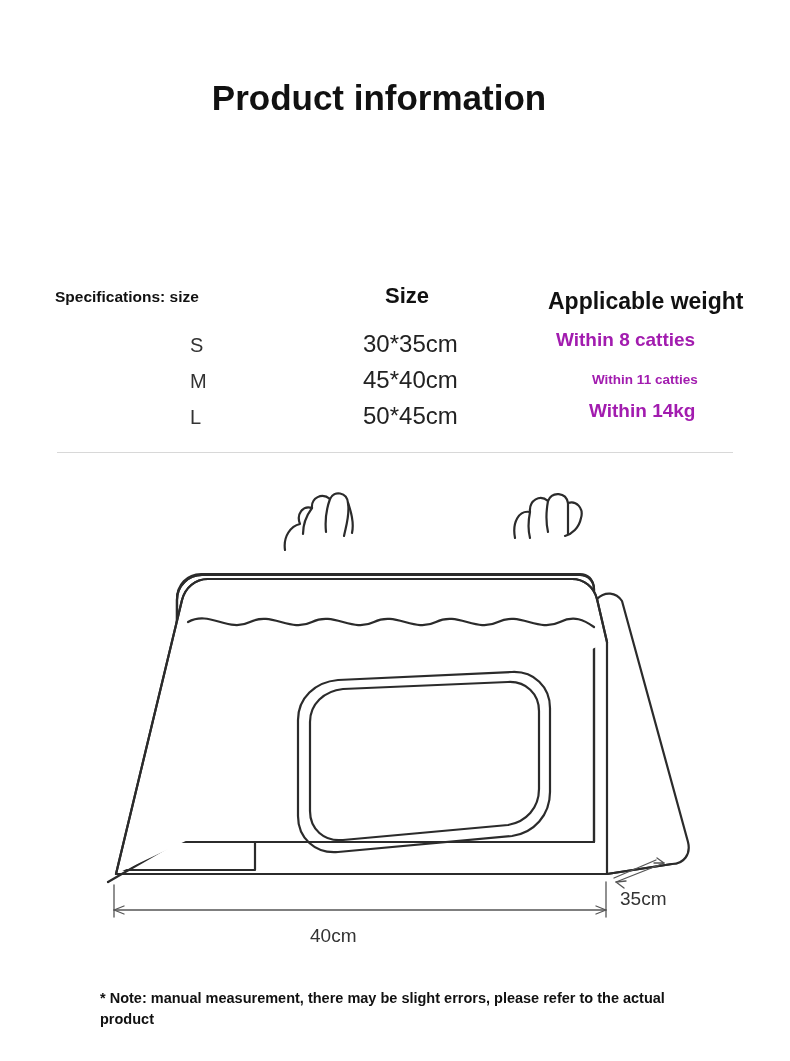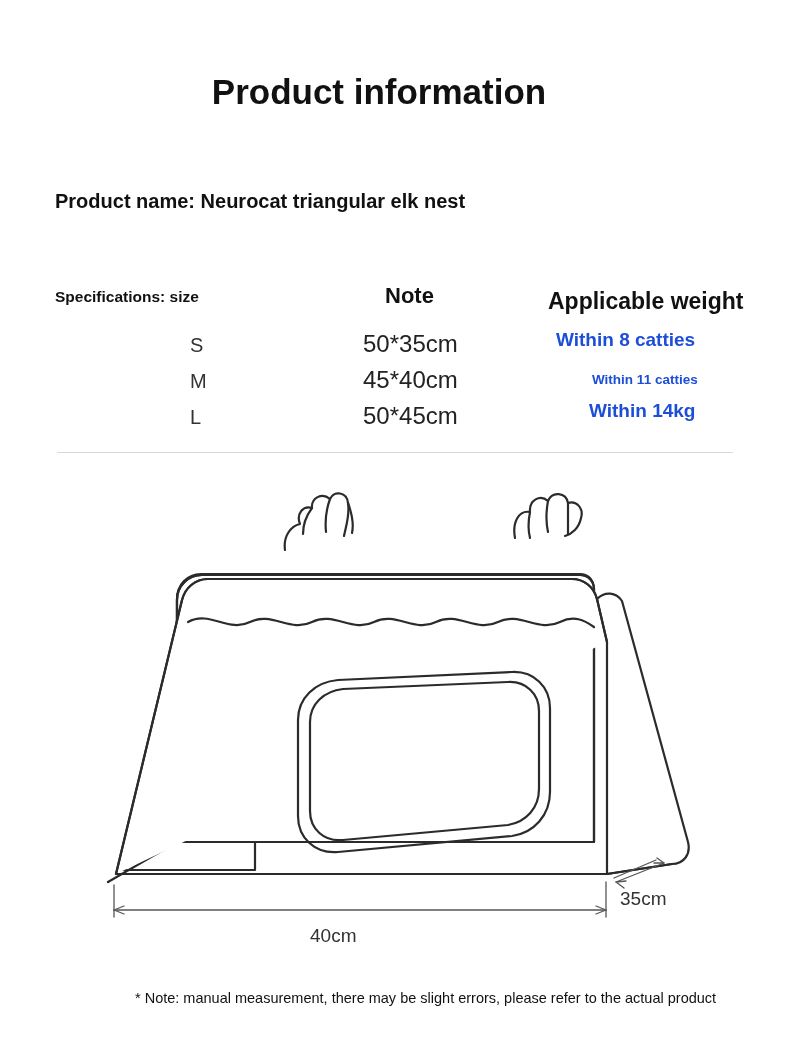--- a/index.html
+++ b/index.html
@@ -15,21 +15,21 @@
     color: #1a1a1a;
     overflow: hidden;
   }
   .page {
     position: relative;
     width: 790px;
     height: 1061px;
   }
   .title {
     position: absolute;
-    top: 72px;
+    top: 78px;
     left: 0;
     width: 758px;
     text-align: center;
     font-size: 35px;
     font-weight: bold;
     letter-spacing: 0px;
     color: #111111;
   }
   .product-name {
     position: absolute;
@@ -84,21 +84,21 @@
   .row-size {
     position: absolute;
     left: 363px;
     font-size: 24px;
     font-weight: normal;
     color: #222222;
   }
   .row-weight {
     position: absolute;
     font-weight: bold;
-    color: #1d4ed8;
+    color: #a21caf;
   }
   #row0-label { top: 334px; }
   #row1-label { top: 370px; }
   #row2-label { top: 406px; }
   #row0-size { top: 330px; }
   #row1-size { top: 366px; }
   #row2-size { top: 402px; }
   #row0-weight { top: 329px; left: 556px; font-size: 19px; }
   #row1-weight { top: 372px; left: 592px; font-size: 13.5px; }
   #row2-weight { top: 400px; left: 589px; font-size: 19px; }
@@ -117,42 +117,40 @@
     left: 60px;
     width: 680px;
     height: 500px;
   }
   .note {
     position: absolute;
     top: 988px;
     left: 100px;
     width: 610px;
     font-size: 14.5px;
-    font-weight: normal;
+    font-weight: bold;
     line-height: 21px;
     color: #111111;
-    margin-left: 35px;
   }
 </style>
 </head>
 <body>
 
 <div class="page">
 
   <div class="title">Product information</div>
 
-  <div class="product-name">Product name: Neurocat triangular elk nest</div>
 
 
   <div class="spec-head-left">Specifications: size</div>
-  <div class="spec-head-size">Note</div>
+  <div class="spec-head-size">Size</div>
   <div class="spec-head-weight">Applicable weight</div>
 
   <div class="row-label" id="row0-label">S</div>
-  <div class="row-size" id="row0-size">50*35cm</div>
+  <div class="row-size" id="row0-size">30*35cm</div>
   <div class="row-weight" id="row0-weight">Within 8 catties</div>
 
   <div class="row-label" id="row1-label">M</div>
   <div class="row-size" id="row1-size">45*40cm</div>
   <div class="row-weight" id="row1-weight">Within 11 catties</div>
 
   <div class="row-label" id="row2-label">L</div>
   <div class="row-size" id="row2-size">50*45cm</div>
   <div class="row-weight" id="row2-weight">Within 14kg</div>
 

